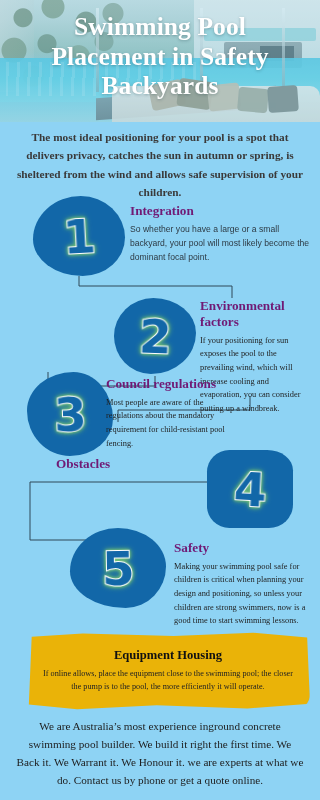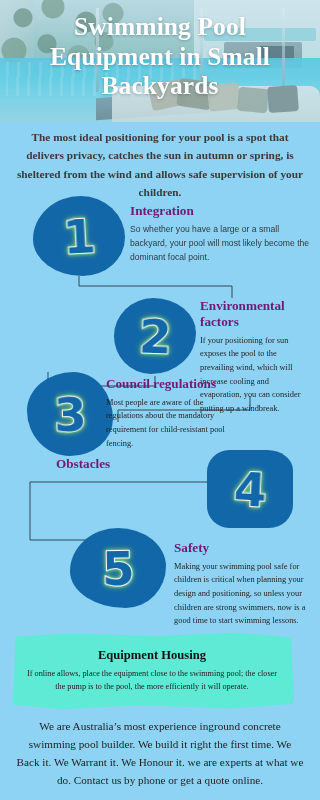--- a/index.html
+++ b/index.html
@@ -105,22 +105,22 @@
   .body-sans{font-family:"Liberation Sans", sans-serif;font-size:8.6px;line-height:1.62;color:#2d3a44;}
   .body-serif{font-family:"Liberation Serif", serif;font-size:8.4px;line-height:1.62;color:#1f1f1f;}
 
   .i1{left:130px;top:203px;width:180px;}
   .i2{left:200px;top:298px;width:112px;}
   .i3{left:106px;top:376px;width:130px;}
   .i4{left:56px;top:456px;width:170px;}
   .i5{left:174px;top:540px;width:136px;}
 
   
-  .card{position:absolute;left:10px;top:632px;width:284px;height:78px;
-    background:#5eead4;
+  .card{position:absolute;left:26px;top:632px;width:284px;height:78px;
+    background:#eab308;
     border-radius:14px 10px 16px 12px;
     clip-path:polygon(2% 6%, 20% 2%, 52% 5%, 80% 1%, 99% 7%, 100% 92%, 78% 98%, 46% 94%, 18% 99%, 1% 93%);
     box-shadow:0 1px 2px rgba(0,0,0,.05);}
   .card h3{margin:0;padding-top:16px;text-align:center;
     font-family:"Liberation Serif", serif;font-weight:700;font-size:12.6px;color:#111;}
   .card p{margin:5px 16px 0 16px;text-align:center;
     font-family:"Liberation Serif", serif;font-size:8.2px;line-height:1.55;color:#222;}
 
   
   .footer{position:absolute;left:16px;top:718px;width:288px;
@@ -147,21 +147,21 @@
       <div class="glass-post" style="left:282px"></div>
       <div class="deck"></div>
       <div class="lounge"></div>
       <div class="cushion c1"></div>
       <div class="cushion c2"></div>
       <div class="cushion c3"></div>
       <div class="cushion c4"></div>
       <div class="cushion c5"></div>
       <div class="hero-veil"></div>
     </div>
-    <div class="hero-title">Swimming Pool Equipment in Small Backyards</div>
+    <div class="hero-title">Swimming Pool Placement in Safety Backyards</div>
   </div>
 
   <div class="intro">The most ideal positioning for your pool is a spot that delivers privacy, catches the sun in autumn or spring, is sheltered from the wind and allows safe supervision of your children.</div>
 
   <svg class="connectors" viewBox="0 0 320 420">
     <g fill="none" stroke="#2f4858" stroke-width="1">
       <path d="M79 86 L79 96 L232 96 L232 108"></path>
       <path d="M155 186 L155 196 L48 196 L48 182"></path>
       <path d="M250 206 L250 220 L118 220 L118 232"></path>
       <path d="M250 280 L250 292 L30 292 L30 350 L118 350"></path>

